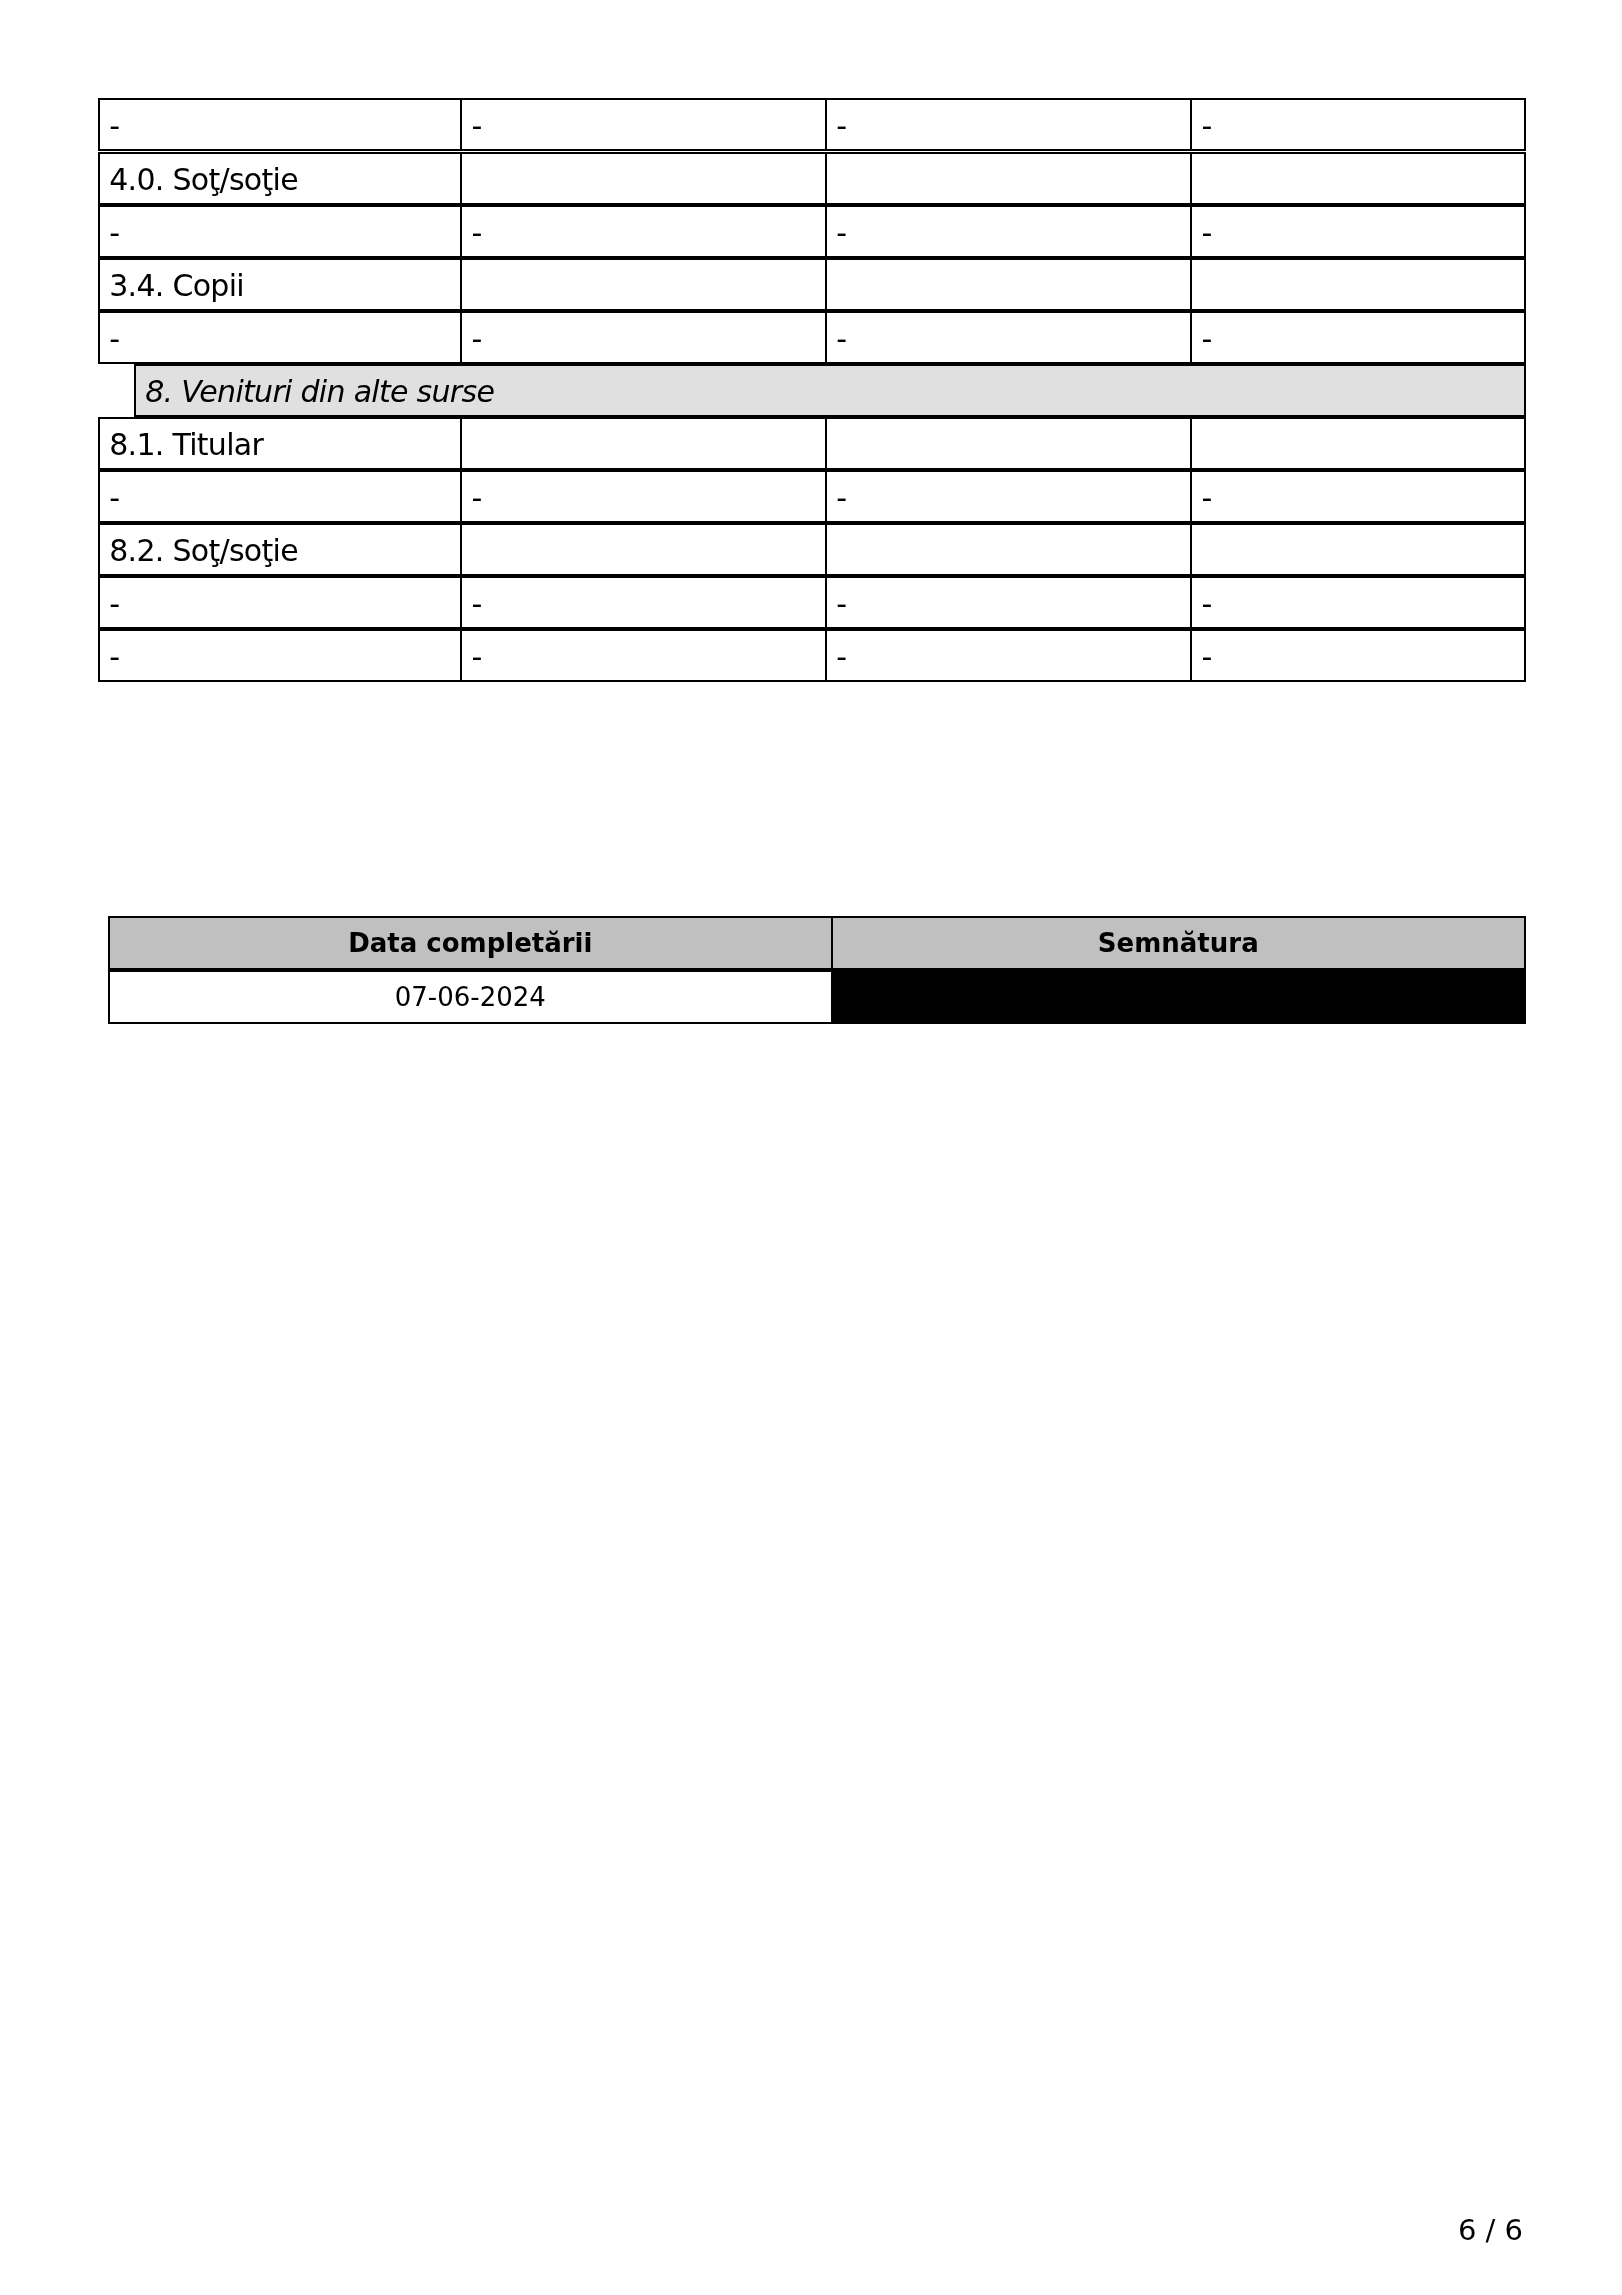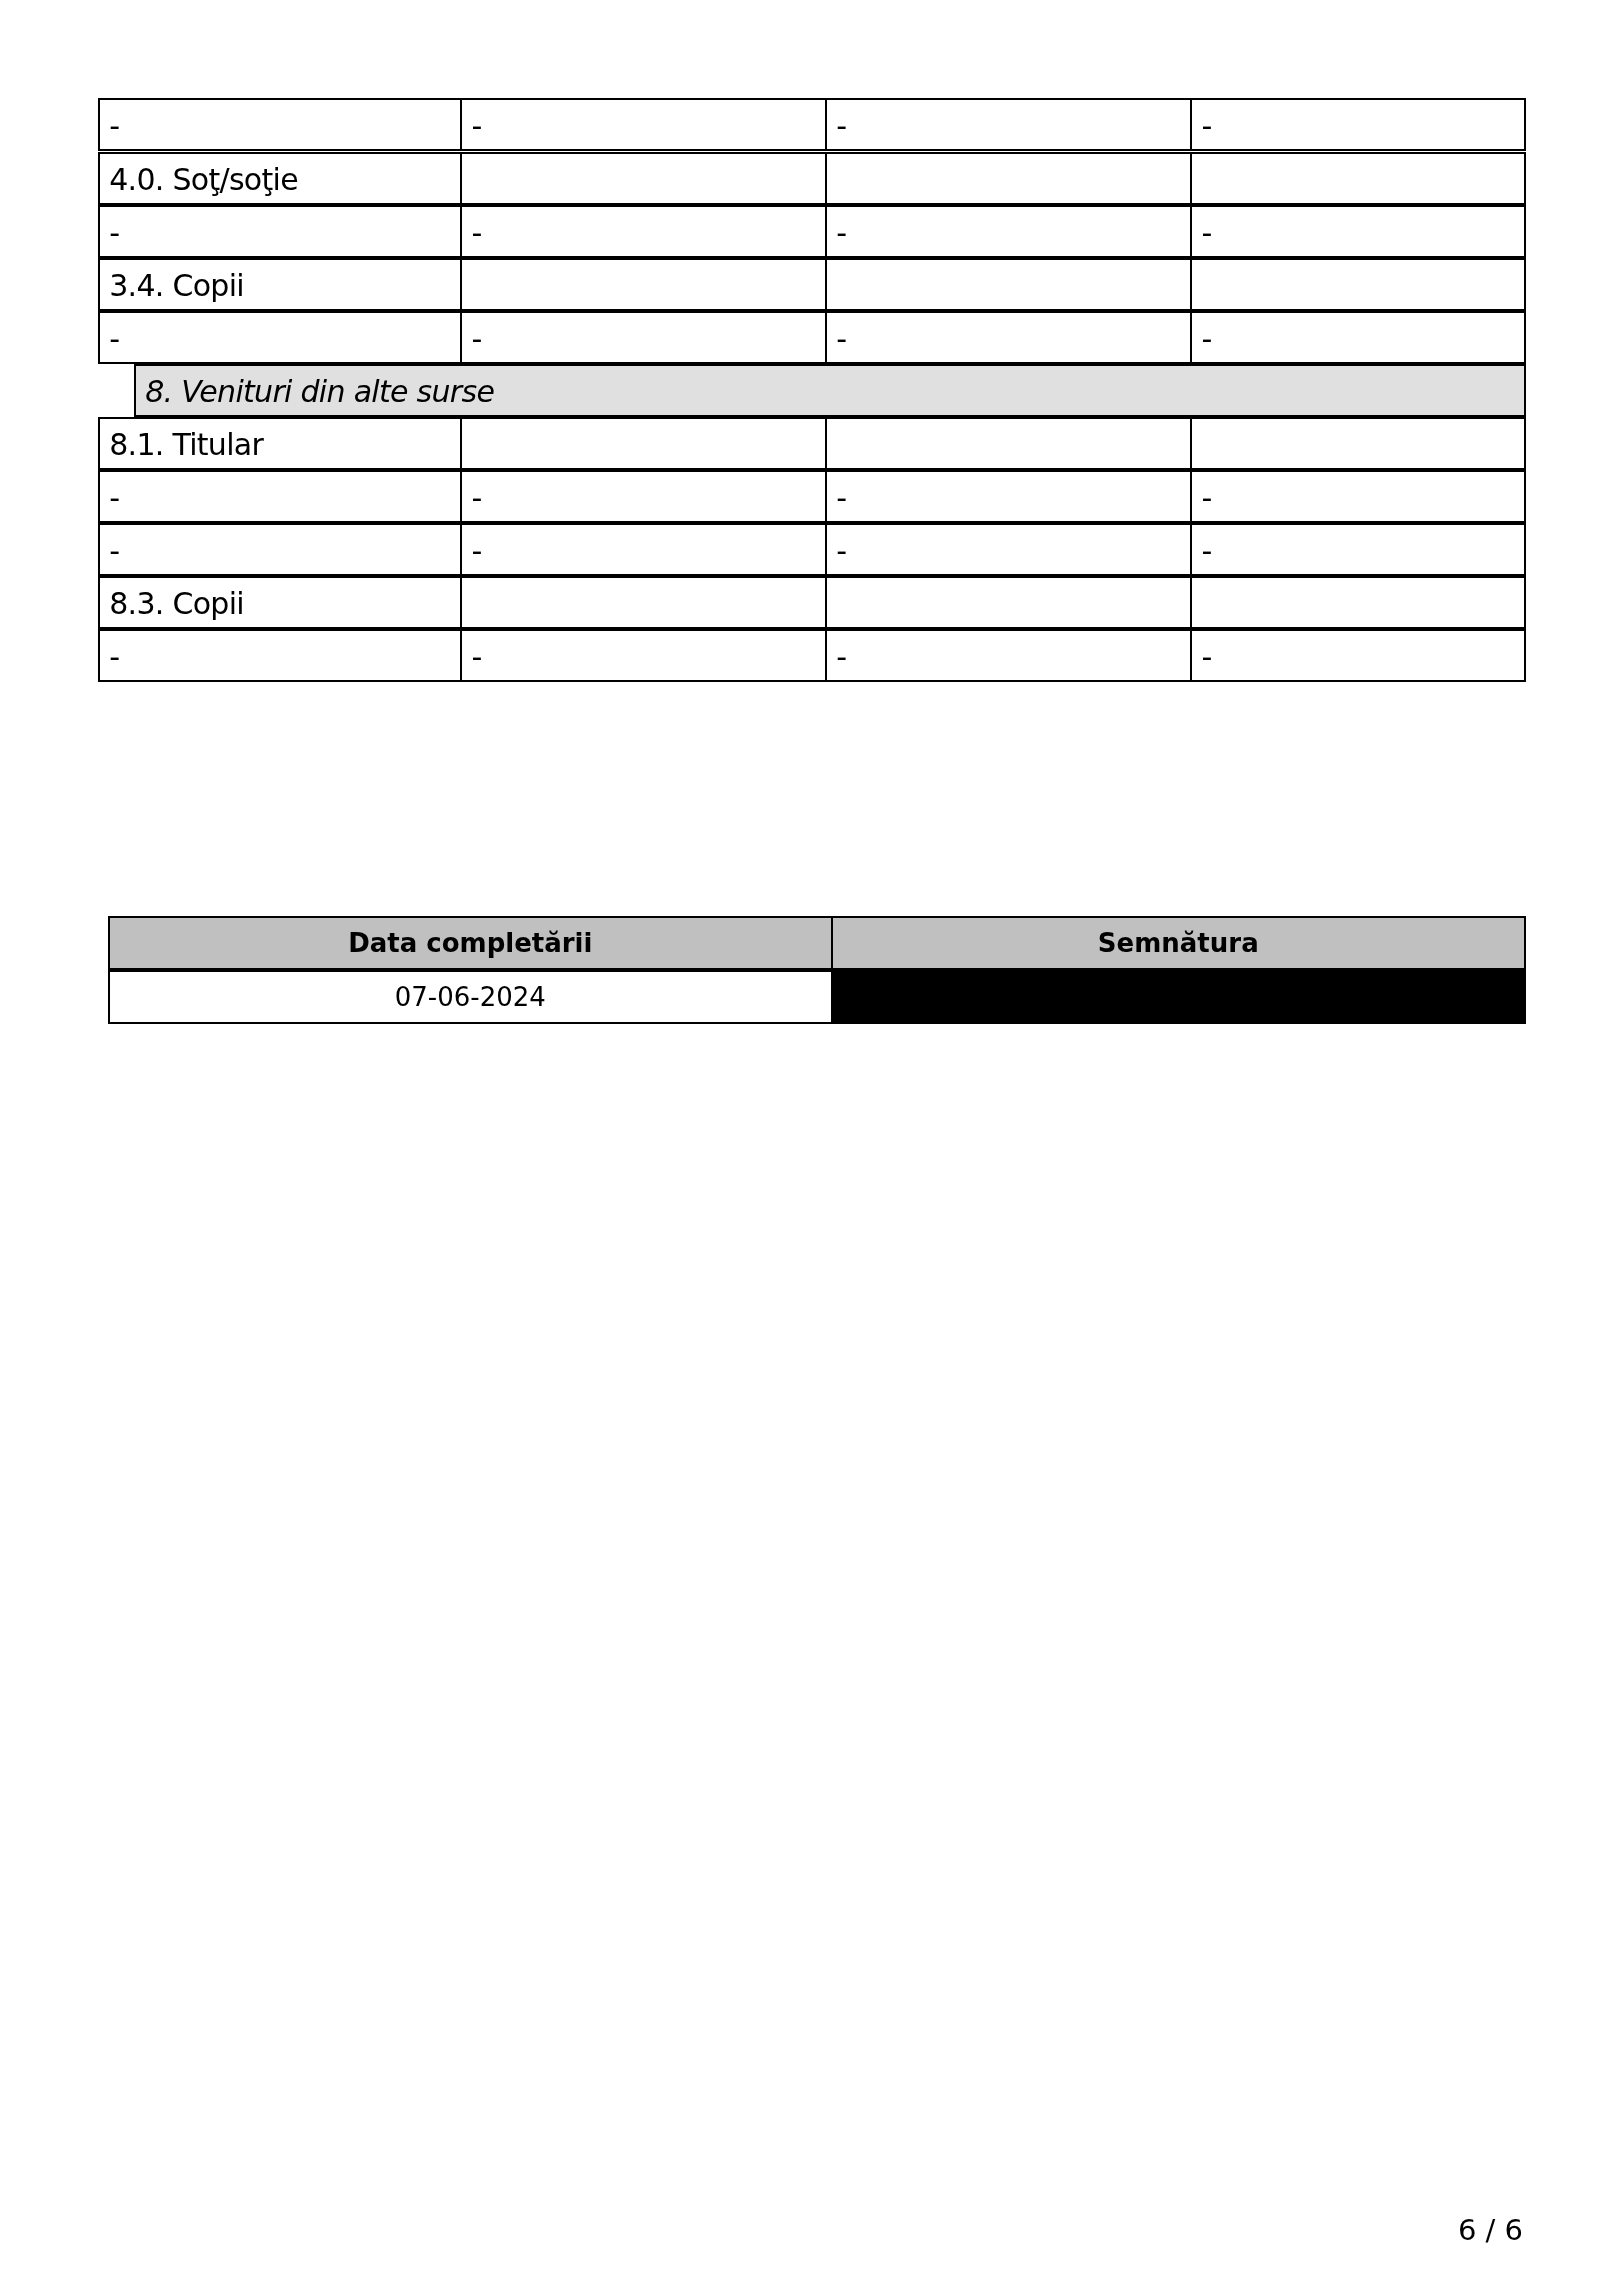--- a/index.html
+++ b/index.html
@@ -125,34 +125,34 @@
       <div class="cell c4"></div>
     </div>
 
     <div class="row">
       <div class="cell c1">-</div>
       <div class="cell c2">-</div>
       <div class="cell c3">-</div>
       <div class="cell c4">-</div>
     </div>
 
+    <div class="row">
+      <div class="cell c1">8.2. Soţ/soţie</div>
+      <div class="cell c2"></div>
+      <div class="cell c3"></div>
+      <div class="cell c4"></div>
+    </div>
 
     <div class="row">
       <div class="cell c1">-</div>
       <div class="cell c2">-</div>
       <div class="cell c3">-</div>
       <div class="cell c4">-</div>
     </div>
 
-    <div class="row">
-      <div class="cell c1">8.3. Copii</div>
-      <div class="cell c2"></div>
-      <div class="cell c3"></div>
-      <div class="cell c4"></div>
-    </div>
 
     <div class="row">
       <div class="cell c1">-</div>
       <div class="cell c2">-</div>
       <div class="cell c3">-</div>
       <div class="cell c4">-</div>
     </div>
 
   </div>
 

